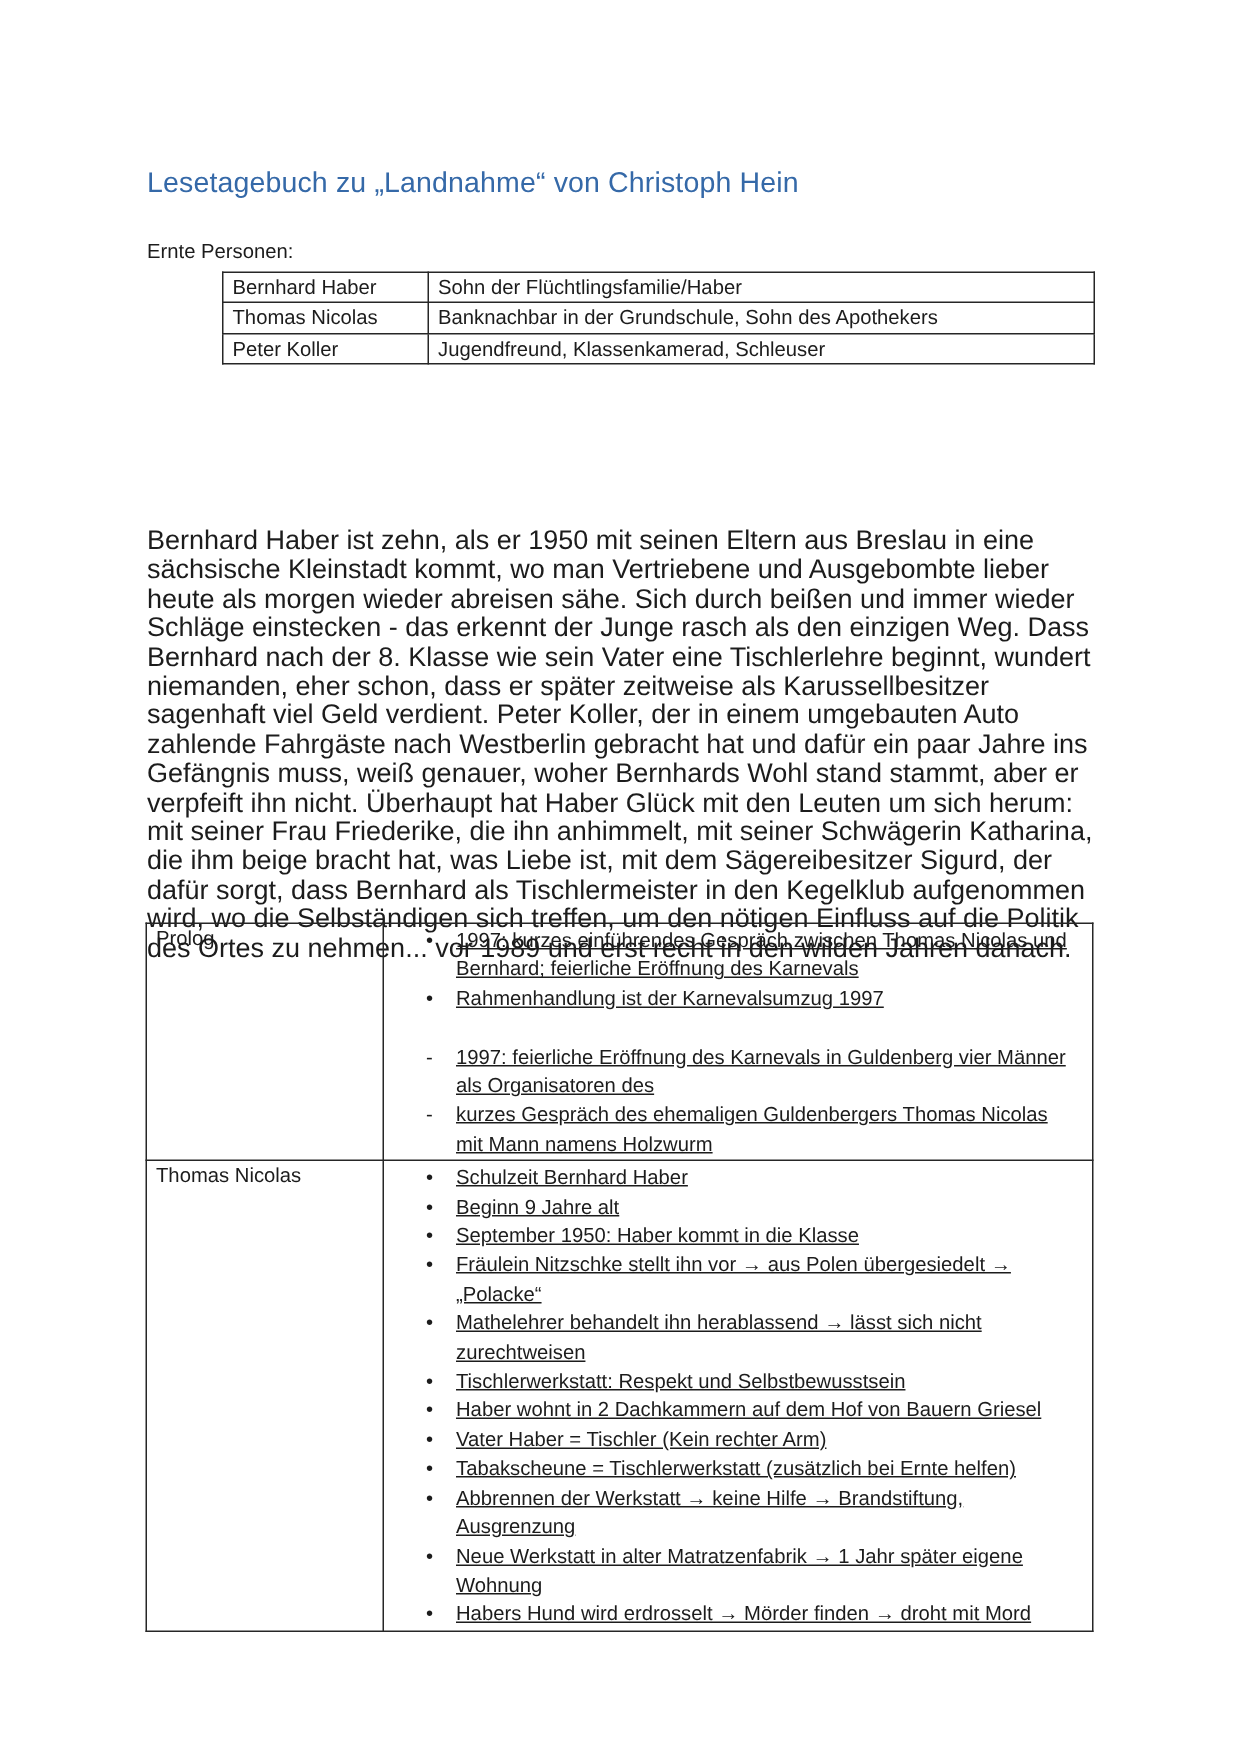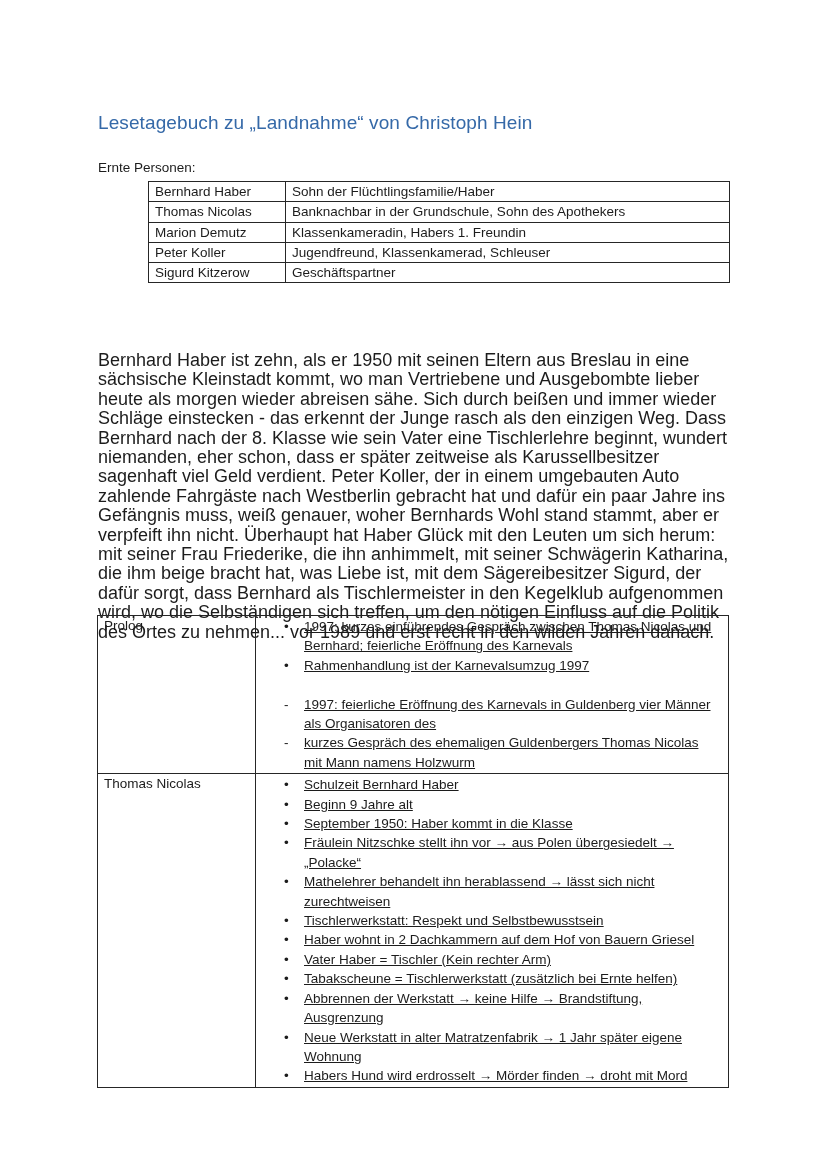--- a/index.html
+++ b/index.html
@@ -96,30 +96,22 @@
     <tbody id="persons-tbody">
         <tr>
           <td class="col-name">Bernhard Haber</td>
           <td class="col-desc">Sohn der Flüchtlingsfamilie/Haber</td>
         </tr>
         <tr>
           <td class="col-name">Thomas Nicolas</td>
           <td class="col-desc">Banknachbar in der Grundschule, Sohn des Apothekers</td>
         </tr>
         <tr>
-          <td class="col-name">Marion Demutz</td>
-          <td class="col-desc">Klassenkameradin, Habers 1. Freundin</td>
-        </tr>
-        <tr>
           <td class="col-name">Peter Koller</td>
           <td class="col-desc">Jugendfreund, Klassenkamerad, Schleuser</td>
-        </tr>
-        <tr>
-          <td class="col-name">Sigurd Kitzerow</td>
-          <td class="col-desc">Geschäftspartner</td>
         </tr>
       </tbody>
   </table>
 
   <p class="summary">Bernhard Haber ist zehn, als er 1950 mit seinen Eltern aus Breslau in eine sächsische Kleinstadt kommt, wo man Vertriebene und Ausgebombte lieber heute als morgen wieder abreisen sähe. Sich durch beißen und immer wieder Schläge einstecken - das erkennt der Junge rasch als den einzigen Weg. Dass Bernhard nach der 8. Klasse wie sein Vater eine Tischlerlehre beginnt, wundert niemanden, eher schon, dass er später zeitweise als Karussellbesitzer sagenhaft viel Geld verdient. Peter Koller, der in einem umgebauten Auto zahlende Fahrgäste nach Westberlin gebracht hat und dafür ein paar Jahre ins Gefängnis muss, weiß genauer, woher Bernhards Wohl stand stammt, aber er verpfeift ihn nicht. Überhaupt hat Haber Glück mit den Leuten um sich herum: mit seiner Frau Friederike, die ihn anhimmelt, mit seiner Schwägerin Katharina, die ihm beige bracht hat, was Liebe ist, mit dem Sägereibesitzer Sigurd, der dafür sorgt, dass Bernhard als Tischlermeister in den Kegelklub aufgenommen wird, wo die Selbständigen sich treffen, um den nötigen Einfluss auf die Politik des Ortes zu nehmen... vor 1989 und erst recht in den wilden Jahren danach.</p>
 
   <table class="doc-table chapters-table">
     <tbody id="chapters-tbody">
         <tr>
           <td class="col-chapter">Prolog</td>

